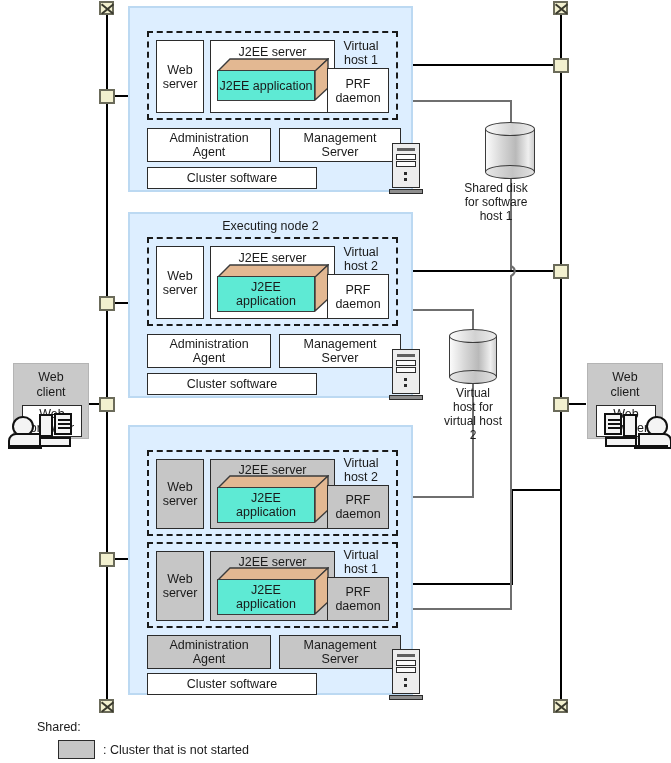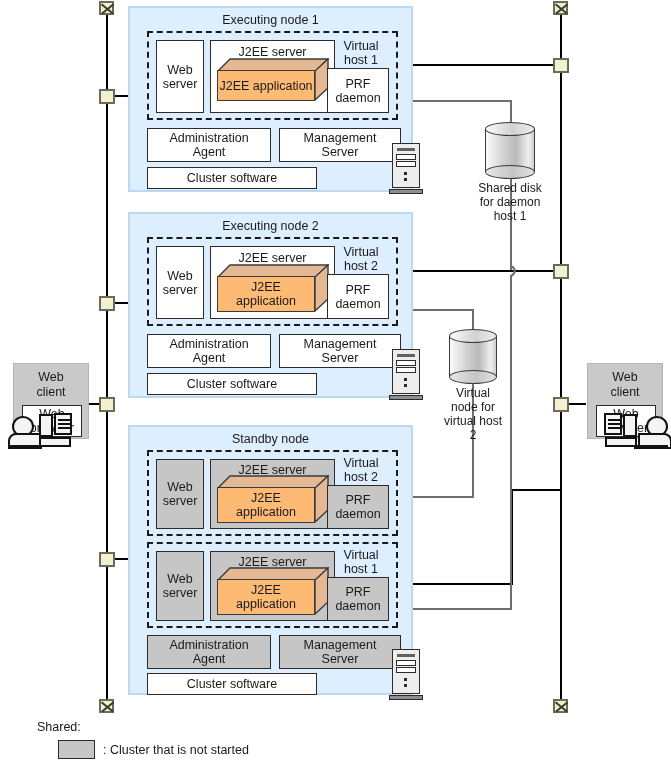--- a/index.html
+++ b/index.html
@@ -35,21 +35,21 @@
 
   .bx{position:absolute;background:#ffffff;border:1.5px solid #2b2b2b;
       box-sizing:border-box;display:flex;align-items:center;
       justify-content:center;text-align:center;font-size:12.5px;
       line-height:14px;color:#1a1a1a;}
   .bx.gray{background:#c6c6c6;}
 
   
   .app3d{position:absolute;}
   .app3d .front{position:absolute;left:0;bottom:0;width:calc(100% - 14px);
-        height:calc(100% - 12px);background:#fdba74;border:1.5px solid #3b3b3b;
+        height:calc(100% - 12px);background:#5eead4;border:1.5px solid #3b3b3b;
         box-sizing:border-box;display:flex;align-items:center;
         justify-content:center;text-align:center;font-size:12.5px;
         line-height:14px;color:#1a1a1a;}
   .app3d .top{position:absolute;left:0;top:0;width:100%;height:13px;}
   .app3d .side{position:absolute;right:0;top:0;width:15px;height:100%;}
 
   
   .cyl{position:absolute;}
   .cyl .body{position:absolute;left:0;top:7px;width:100%;height:calc(100% - 14px);
         background:linear-gradient(to right,#fbfbfb 0%,#d7d7d7 32%,#b9b9b9 62%,#efefef 88%,#cfcfcf 100%);
@@ -147,21 +147,20 @@
 
 <div class="gline-v" style="left:472px;top:383px;height:115px;"></div>
 <div class="gline-h" style="left:408px;top:496px;width:66px;"></div>
 <div class="gline-v" style="left:408px;top:470px;height:28px;"></div>
 
 <div class="gline-v" style="left:510px;top:280px;height:330px;"></div>
 <div class="gline-h" style="left:408px;top:608px;width:104px;"></div>
 <div class="gline-v" style="left:408px;top:578px;height:32px;"></div>
 
 <div class="node" style="left:128px;top:6px;width:285px;height:186px;">
-  <div class="node-title" style="top:5px;">Executing node 1</div>
 
   <div class="vhost" style="left:17px;top:23px;width:251px;height:89px;">
     <div class="vhost-label" style="right:4px;top:6px;width:62px;">Virtual</div>
     <div class="vhost-label" style="right:4px;top:20px;width:62px;">host 1</div>
 
     <div class="bx" style="left:7px;top:7px;width:48px;height:73px;flex-direction:column;">
       <span>Web</span>
       <span>server</span>
     </div>
 
@@ -208,23 +207,23 @@
   <div class="dot" style="left:12px;top:33px;"></div>
   <div class="dot" style="left:12px;top:39px;"></div>
   <div class="base"></div>
 </div>
 
 <div class="cyl" style="left:485px;top:122px;width:50px;height:57px;">
   <div class="body"></div>
   <div class="bot"></div>
   <div class="top"></div>
 </div>
-<div class="disk-cap" style="left:455px;top:181px;width:110px;">
+<div class="disk-cap" style="left:441px;top:181px;width:110px;">
   <div>Shared disk</div>
-  <div>for daemon</div>
+  <div>for software</div>
   <div>host 1</div>
 </div>
 
 <div class="node" style="left:128px;top:212px;width:285px;height:186px;">
   <div class="node-title" style="top:5px;">Executing node 2</div>
 
   <div class="vhost" style="left:17px;top:23px;width:251px;height:89px;">
     <div class="vhost-label" style="right:4px;top:6px;width:62px;">Virtual</div>
     <div class="vhost-label" style="right:4px;top:20px;width:62px;">host 2</div>
 
@@ -281,27 +280,26 @@
   <div class="base"></div>
 </div>
 
 <div class="cyl" style="left:449px;top:329px;width:48px;height:55px;">
   <div class="body"></div>
   <div class="bot"></div>
   <div class="top"></div>
 </div>
 <div class="disk-cap" style="left:424px;top:386px;width:98px;">
   <div>Virtual</div>
-  <div>node for</div>
+  <div>host for</div>
   <div>virtual host</div>
   <div>2</div>
 </div>
 
 <div class="node" style="left:128px;top:425px;width:285px;height:270px;">
-  <div class="node-title" style="top:5px;">Standby node</div>
 
   <div class="vhost" style="left:17px;top:23px;width:251px;height:86px;">
     <div class="vhost-label" style="right:4px;top:4px;width:62px;">Virtual</div>
     <div class="vhost-label" style="right:4px;top:18px;width:62px;">host 2</div>
 
     <div class="bx gray" style="left:7px;top:7px;width:48px;height:70px;flex-direction:column;">
       <span>Web</span>
       <span>server</span>
     </div>
 

